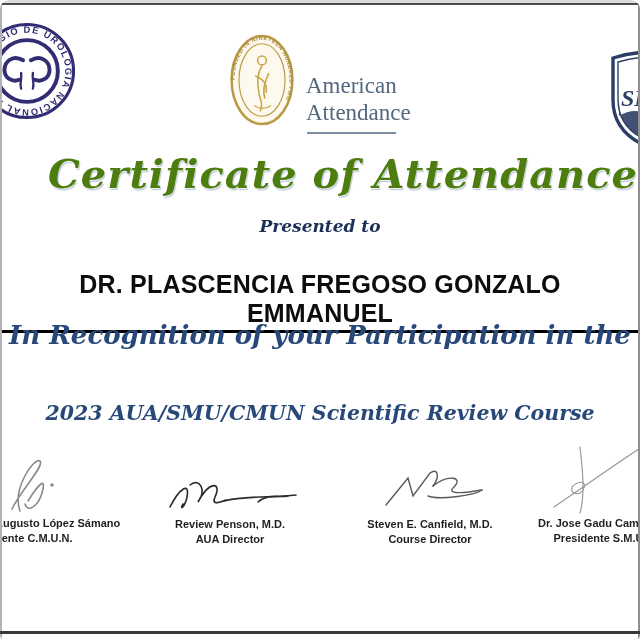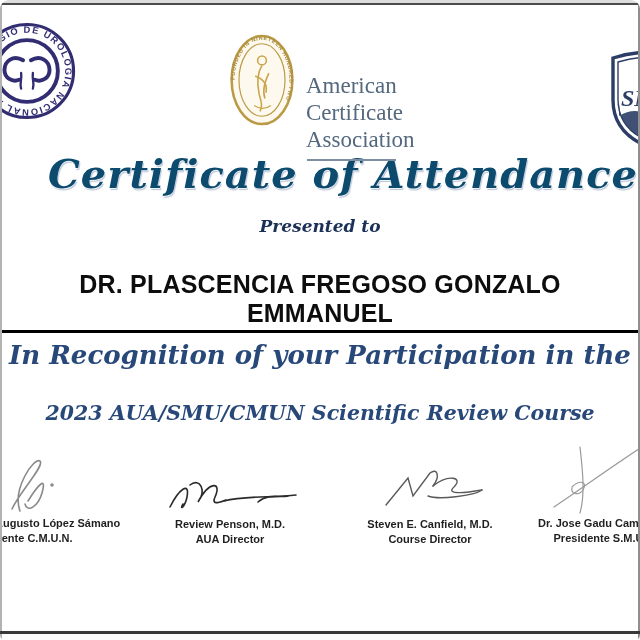--- a/index.html
+++ b/index.html
@@ -18,29 +18,29 @@
   
   #logo-left{left:-22px;top:22px;width:98px;height:98px;z-index:1;}
   #logo-aua-seal{left:228px;top:33px;width:68px;height:94px;z-index:1;}
   #aua-text{left:306px;top:52px;z-index:1;color:#54687e;
     font-family:"Liberation Serif",serif;font-size:23px;line-height:27px;margin-top:20px;}
   #aua-text .rule{width:89px;height:2px;background:#7d8ea0;margin:6px 0 0 1px;}
   #logo-shield{left:607px;top:42px;width:88px;height:112px;z-index:1;}
   
   .centered{left:0;right:0;text-align:center;}
   #title{top:150px;font-family:"DejaVu Serif",serif;font-style:italic;font-weight:600;
-    font-size:40px;letter-spacing:1px;color:#0c4a6e;
+    font-size:40px;letter-spacing:1px;color:#4d7c0f;
     text-shadow:0 1px 0 rgba(255,255,255,.75),1px 2px 1px rgba(61,92,143,.35);padding-left:46px;}
   #presented{top:216px;font-family:"DejaVu Serif",serif;font-style:italic;font-weight:bold;
     font-size:17px;color:#1b3056;}
   #name-row{top:270px;}
   #name-row span{display:inline-block;font-weight:bold;font-size:25px;letter-spacing:.2px;
     color:#0d0d0d;border-bottom:3.5px solid #000;padding:0 16px 2px;}
   #recognition{top:320px;font-family:"DejaVu Serif",serif;font-style:italic;font-weight:bold;
-    font-size:26px;color:#274878;margin-top:20px;}
+    font-size:26px;color:#274878;}
   #course{top:369px;font-family:"DejaVu Serif",serif;font-style:italic;font-weight:bold;
     font-size:20.5px;color:#274878;margin-top:32px;}
   #location{top:409px;font-family:"DejaVu Serif",serif;font-style:italic;font-weight:800;
     font-size:19px;color:#2b4a7c;white-space:pre;letter-spacing:.4px;}
   
   .sig{z-index:1;font-weight:bold;font-size:11px;line-height:15px;color:#1f1f1f;}
   .sig div{white-space:nowrap;}
   #sig1{left:-5px;top:516px;width:140px;text-align:left;}
   #sig2{left:162px;top:517px;width:136px;text-align:center;}
   #sig3{left:356px;top:517px;width:148px;text-align:center;}
@@ -93,22 +93,21 @@
       <circle cx="34" cy="28" r="4.5"></circle>
       <path d="M34,33 C29,41 29,52 31,62 C33,70 35,74 32,80"></path>
       <path d="M27,44 C35,47 40,52 38,61"></path>
       <path d="M41,41 C37,50 34,58 37,67"></path>
       <path d="M26,74 C31,78 38,78 43,74" stroke-width="1.2"></path>
     </g>
   </svg>
 
   <div class="abs" id="aua-text">
     <div>American</div>
-    <div>Certificate</div>
-    <div>Association</div>
+    <div>Attendance</div>
     <div class="rule"></div>
   </div>
 
   <svg class="abs" id="logo-shield" viewBox="0 0 88 112">
     <path d="M6,16 Q44,4 82,16 L82,58 Q82,92 44,106 Q6,92 6,58 Z" fill="#ffffff" stroke="#2c3e66" stroke-width="3.4"></path>
     <path d="M11,20 Q44,10 77,20 L77,57 Q77,88 44,100 Q11,88 11,57 Z" fill="none" stroke="#2c3e66" stroke-width="1.4"></path>
     <path d="M38,10 C41,5 47,4 50,8 C47,9 44,11 43,14 Z" fill="#2c3e66"></path>
     <text x="14" y="64" font-size="24" font-weight="bold" font-style="italic" fill="#2c3e66" font-family="Liberation Serif, serif">SM</text>
     <path d="M12,74 Q28,64 44,74 T76,74 L76,60 Q76,88 44,100 Q12,88 12,60 Z" fill="#2c3e66" opacity=".9"></path>
   </svg>

